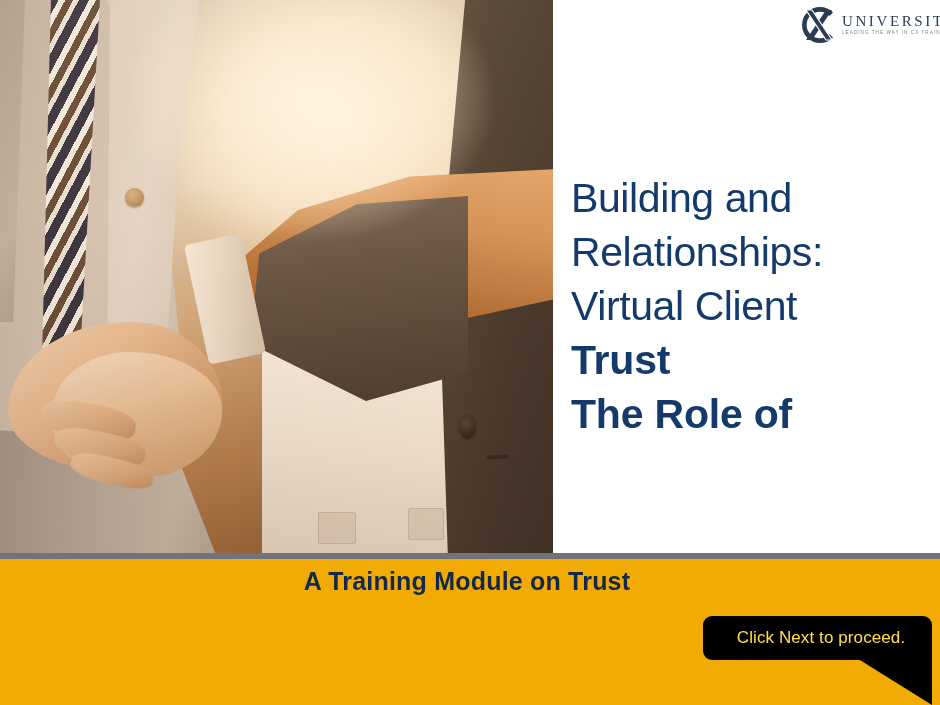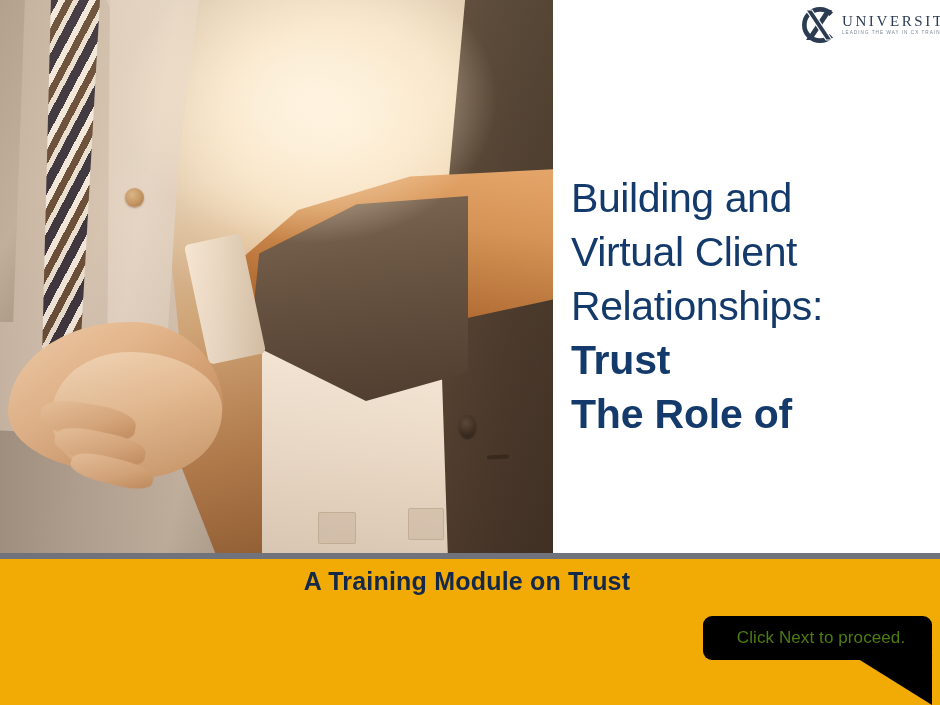--- a/index.html
+++ b/index.html
@@ -277,21 +277,21 @@
     height: 44px;
     background: #000000;
     border-radius: 9px;
   }
   #bubble-text {
     position: absolute;
     inset: 0;
     display: flex;
     align-items: center;
     justify-content: center;
-    color: #4d7c0f;
+    color: #fde047;
     font-size: 17px;
     letter-spacing: 0.1px;
     padding-left: 7px;
   }
   #bubble-tail {
     position: absolute;
     left: 847px;
     top: 652px;
     width: 85px;
     height: 53px;
@@ -346,22 +346,22 @@
       </svg>
     </span>
     <span class="logo-text-wrap">
       <div class="logo-university">UNIVERSITY</div>
       <div class="logo-tagline">LEADING THE WAY IN CX TRAINING</div>
     </span>
   </div>
 
   <div id="title-block">
     <div class="title-line">Building and</div>
+    <div class="title-line">Relationships:</div>
     <div class="title-line">Virtual Client</div>
-    <div class="title-line">Relationships:</div>
     <div class="title-line bold">Trust</div>
     <div class="title-line bold">The Role of</div>
   </div>
 
   <div id="divider"></div>
   <div id="band"></div>
   <div id="subtitle">A Training Module on Trust</div>
 
   <div id="bubble-tail"></div>
   <div id="bubble">

